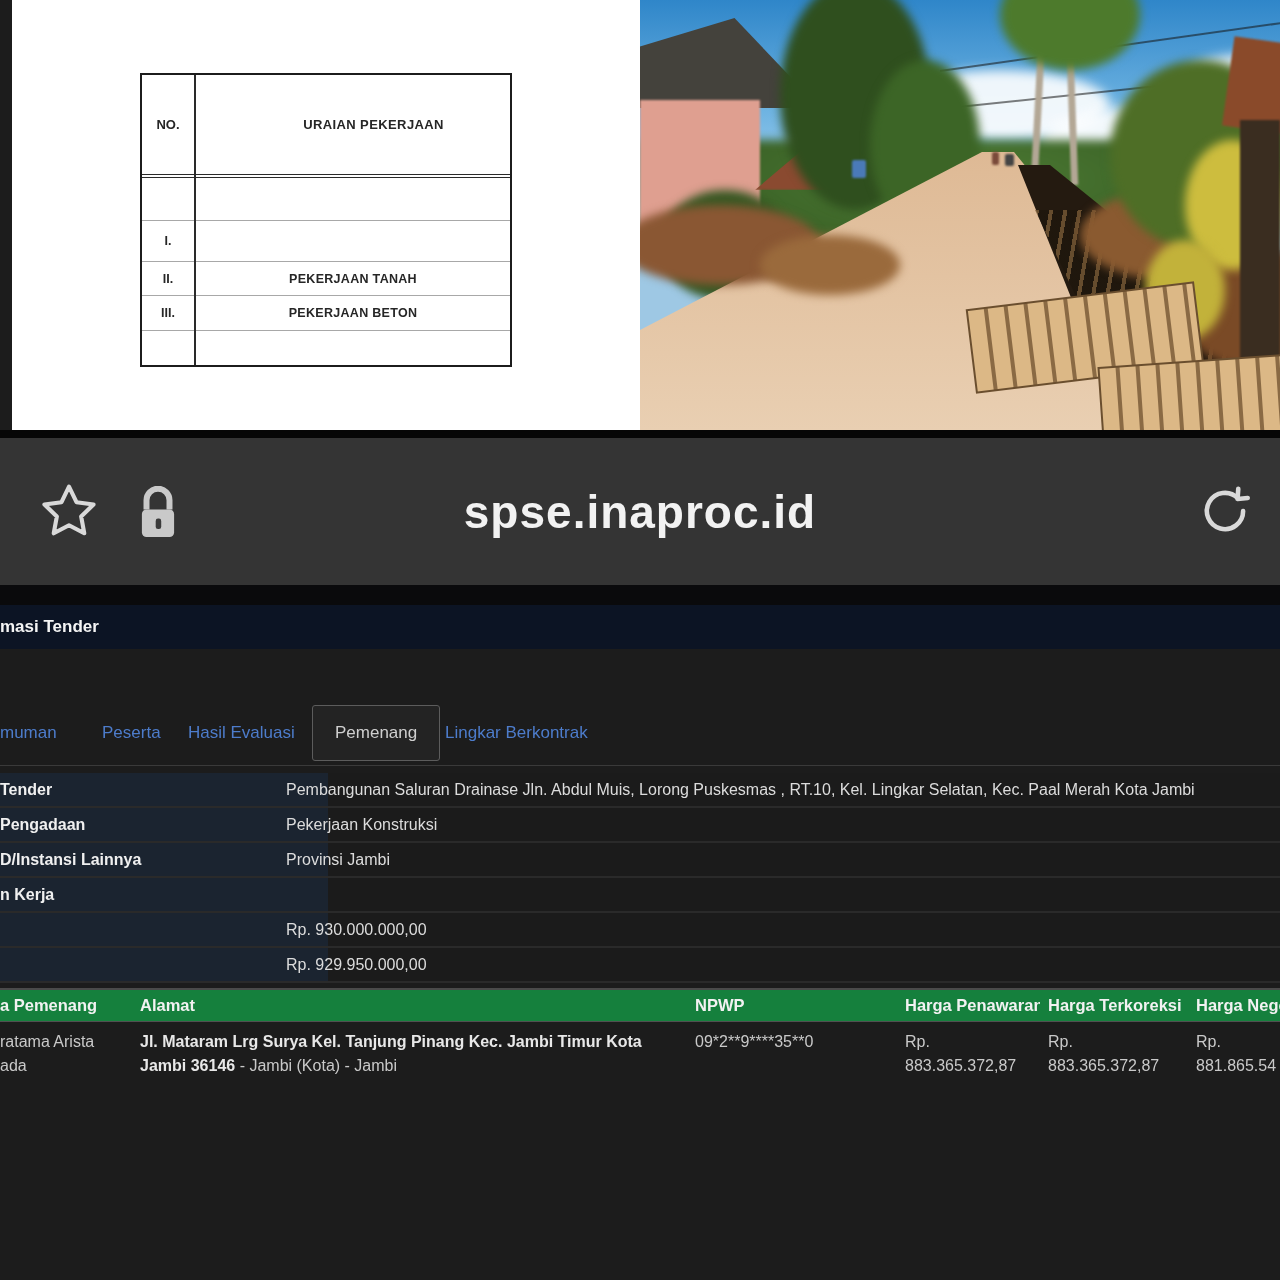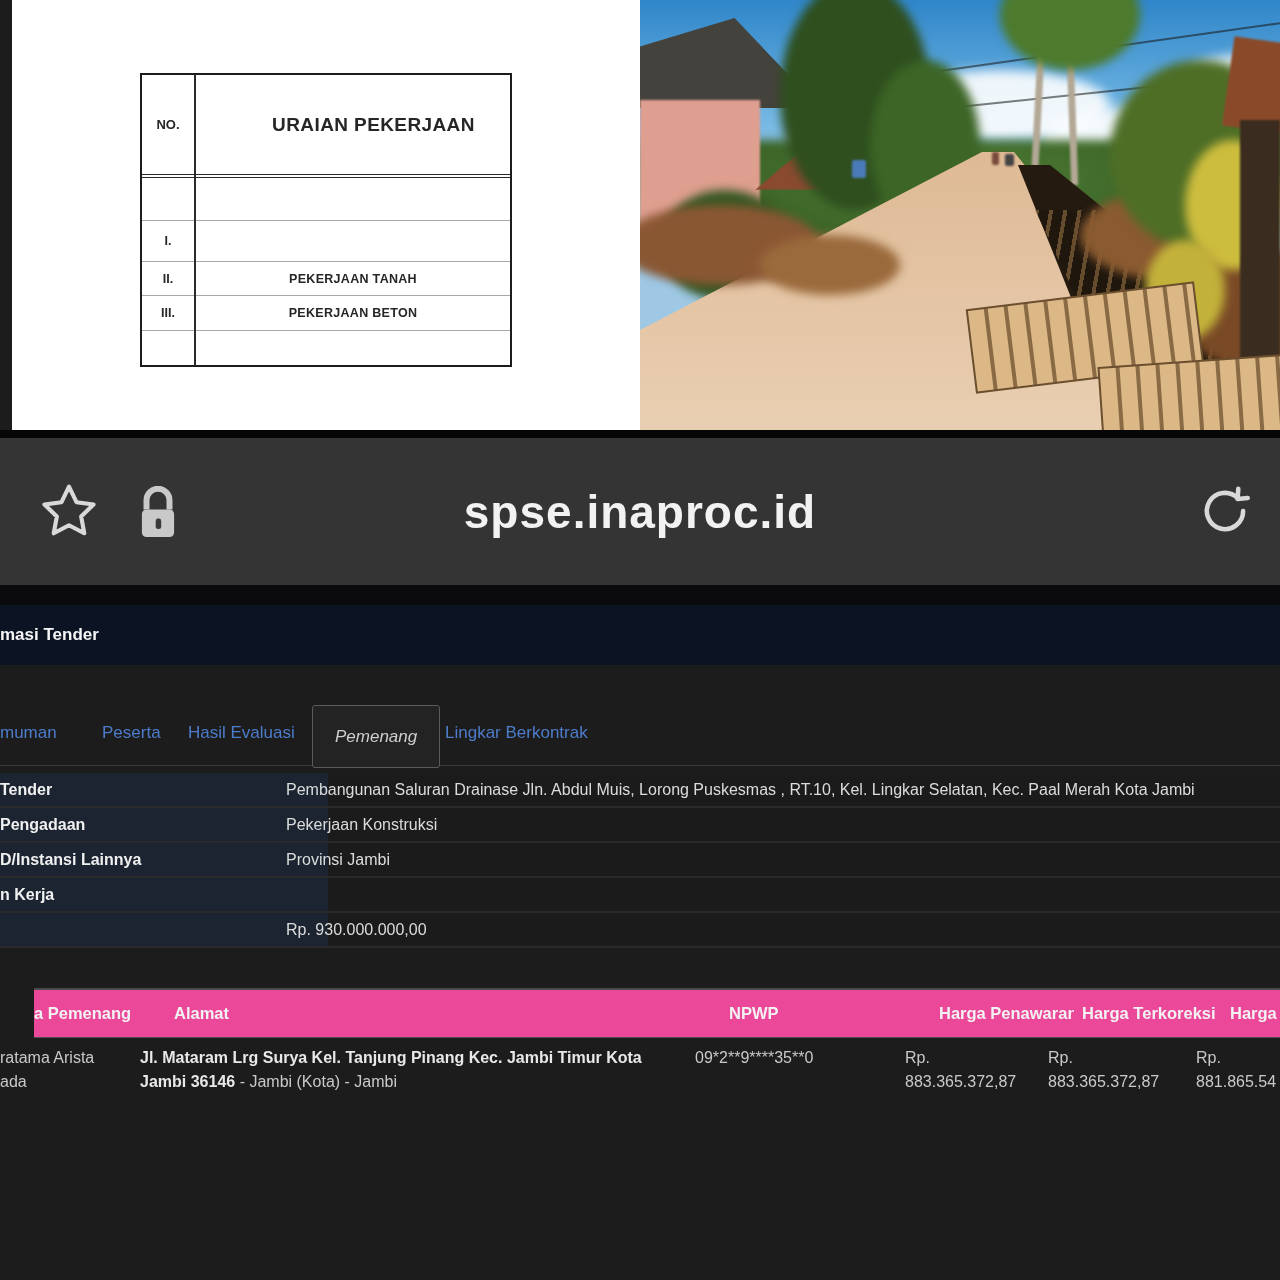--- a/index.html
+++ b/index.html
@@ -13,21 +13,21 @@
   #work-table { position:absolute; left:128px; top:73px; width:372px; height:294px;
                 border:2px solid #1c1c1c; background:#fff; }
   #work-table .col-div { position:absolute; left:52px; top:0; bottom:0; width:2px; background:#2a2a2a; }
   .wt-header { position:absolute; left:0; top:0; right:0; height:103px;
                border-bottom:4px double #2a2a2a; }
   .wt-header .no-h { position:absolute; left:0; width:52px; top:0; bottom:0;
                      display:flex; align-items:center; justify-content:center;
                      font-size:13px; font-weight:bold; color:#262626; }
   .wt-header .ur-h { position:absolute; left:54px; right:0; top:0; bottom:0;
                      display:flex; align-items:center; justify-content:center;
-                     font-size:19px; font-weight:bold; color:#262626; letter-spacing:.4px;padding-left:41px; }
+                     font-size:13px; font-weight:bold; color:#262626; letter-spacing:.4px;padding-left:41px; }
   .wt-row { position:absolute; left:0; right:0; border-bottom:1px solid #a8a8a8; }
   .wt-row .no-c { position:absolute; left:0; width:52px; top:0; bottom:0;
                   display:flex; align-items:center; justify-content:center;
                   font-size:12.5px; font-weight:bold; color:#262626; }
   .wt-row .ur-c { position:absolute; left:54px; right:0; top:0; bottom:0;
                   display:flex; align-items:center; justify-content:center;
                   font-size:12.5px; font-weight:bold; color:#262626; letter-spacing:.3px; }
   .wt-row:last-child { border-bottom:none; }
 
   
@@ -65,46 +65,46 @@
   #strip-mid { left:0; top:585px; width:1280px; height:20px; background:#0a0a0c; }
 
   
   #browser-bar { left:0; top:438px; width:1280px; height:147px; background:#343434;
                  display:flex; align-items:center; }
   #url-text { position:absolute; left:0; right:0; text-align:center; color:#f2f2f2;
               font-size:46px; font-weight:600; letter-spacing:1px; }
   .chrome-icon { position:absolute; }
 
   
-  #page-header { left:0; top:605px; width:1280px; height:60px; background:#0c1424;
+  #page-header { left:0; top:605px; width:1280px; height:44px; background:#0c1424;
                  display:flex; align-items:center; }
   #page-header .title { color:#f5f5f5; font-weight:bold; font-size:17px; margin-left:0px; }
 
   
   #tabs { left:0; top:700px; width:1280px; height:66px; border-bottom:1px solid #3a3a3a; }
   .tab { position:absolute; top:0; height:66px; display:flex; align-items:center;
          font-size:17px; color:#4d7ccb; white-space:nowrap; cursor:pointer; }
   .tab.active { color:#cfcfcf; border:1px solid #5c5c5c; border-radius:3px;
-                top:5px; height:63px; padding:0 22px; background:#232323;font-style:italic; }
+                top:5px; height:56px; padding:0 22px; background:#232323; }
 
   
   #info-table { left:0; top:773px; width:1280px; }
   .info-row { position:relative; height:35px; border-bottom:2px solid #2a2a2a;
               background:#1b1b1b; }
   .info-label { position:absolute; left:0; top:0; bottom:0; width:328px; background:#1b2430;
                 display:flex; align-items:center; color:#f0f0f0; font-weight:bold; font-size:16px;
                 white-space:nowrap; overflow:hidden; }
   .info-value { position:absolute; left:286px; right:0; top:0; bottom:0;
                 display:flex; align-items:center; color:#dcdcdc; font-size:16px;
                 white-space:nowrap; overflow:hidden; }
 
   
   #winner-table { left:0; top:988px; width:1280px; }
-  #winner-head { position:relative; height:50px; border-top:2px solid #4a4a4a;
-                 border-bottom:1px solid #505050; background:#ec4899;margin-left:34px; }
+  #winner-head { position:relative; height:34px; border-top:2px solid #4a4a4a;
+                 border-bottom:1px solid #505050; background:#15803d; }
   .wh-cell { position:absolute; top:0; bottom:0; display:flex; align-items:center;
              color:#f2f2f2; font-weight:bold; font-size:16.5px; white-space:nowrap; overflow:hidden; }
   #winner-row { position:relative; height:90px; background:#1c1c1c; }
   .wr-cell { position:absolute; top:8px; color:#c9c9c9; font-size:16px; line-height:24px;
              white-space:normal; overflow:hidden; }
   .wr-cell .bold { font-weight:bold; color:#e8e8e8; }
 
   
   .c-name  { left:0px;   width:130px; }
   .c-alamat{ left:140px; width:545px; }
@@ -237,20 +237,24 @@
       <div class="info-label">D/Instansi Lainnya</div>
       <div class="info-value">Provinsi Jambi</div>
     </div>
     <div class="info-row">
       <div class="info-label">n Kerja</div>
     </div>
     <div class="info-row">
       <div class="info-label"></div>
       <div class="info-value">Rp. 930.000.000,00</div>
     </div>
+    <div class="info-row">
+      <div class="info-label"></div>
+      <div class="info-value">Rp. 929.950.000,00</div>
+    </div>
   </div>
 
   <div id="winner-table" class="abs">
     <div id="winner-head">
       <div class="wh-cell c-name">a Pemenang</div>
       <div class="wh-cell c-alamat">Alamat</div>
       <div class="wh-cell c-npwp">NPWP</div>
       <div class="wh-cell c-pen">Harga Penawaran</div>
       <div class="wh-cell c-ter">Harga Terkoreksi</div>
       <div class="wh-cell c-nego">Harga Nego</div>

